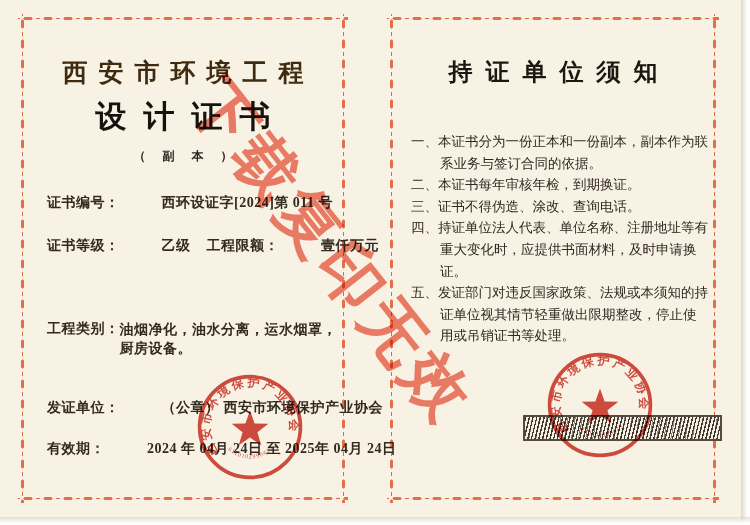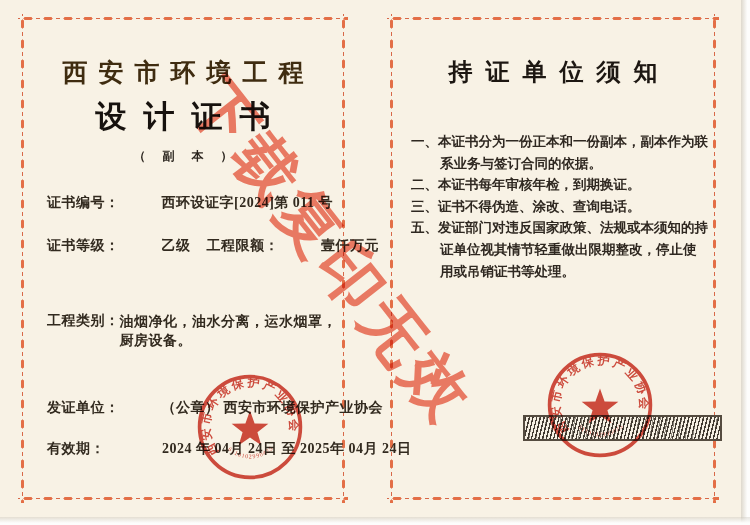--- a/index.html
+++ b/index.html
@@ -52,29 +52,29 @@
   .lp-sub{top:142px;font-size:12px;font-weight:600;letter-spacing:7px;text-indent:7px;color:#2a241d;margin-top:6px;}
   .field{position:absolute;left:47px;display:flex;font-size:14px;font-weight:700;
     letter-spacing:.5px;color:#322a1f;white-space:nowrap;}
   .field .lbl{white-space:nowrap;}
   .field .val{white-space:nowrap;margin-left:42px;}
   .field .pair2{margin-left:16px;display:flex;text-align:right;}
   .field .wrapcol{white-space:normal;line-height:19px;}
   .f-certno{top:194px;}
   .f-grade{top:237px;}
   .f-company{top:280px;}
-  .f-category{top:312px;}
+  .f-category{top:320px;}
   .f-issuer{top:399px;}
-  .f-valid{top:440px;gap:15px;}
+  .f-valid{top:440px;}
 
   
   .rp-title{position:absolute;left:387px;width:332px;top:56px;text-align:center;
     font-size:24px;font-weight:bold;letter-spacing:13px;text-indent:13px;color:#1d1712;}
   .notices{position:absolute;left:411px;top:131px;width:298px;
-    font-size:13.5px;line-height:21.6px;font-weight:700;color:#2f2821;}
+    font-size:13.5px;line-height:21.6px;font-weight:400;color:#2f2821;}
   .notice{text-indent:-29px;padding-left:29px;}
   .phone{position:absolute;left:526px;top:389px;font-size:14.5px;font-weight:600;
     color:#3a332b;white-space:nowrap;}
   .barcode{
     position:absolute;left:523px;top:415px;width:195px;height:22px;
     border:2px solid #554c40;background-color:#f6f0e3;
     background-image:
       repeating-linear-gradient(104deg, rgba(52,45,36,.92) 0 1.4px, rgba(0,0,0,0) 1.4px 3.6px),
       repeating-linear-gradient(100deg, rgba(52,45,36,.55) 0 1px, rgba(0,0,0,0) 1px 7px);
     background-clip:padding-box;
@@ -162,20 +162,23 @@
     <div class="notice">
       <span>一、</span><span>本证书分为一份正本和一份副本，副本作为联系业务与签订合同的依据。</span>
     </div>
     <div class="notice">
       <span>二、</span><span>本证书每年审核年检，到期换证。</span>
     </div>
     <div class="notice">
       <span>三、</span><span>证书不得伪造、涂改、查询电话。</span>
     </div>
     <div class="notice">
+      <span>四、</span><span>持证单位法人代表、单位名称、注册地址等有重大变化时，应提供书面材料，及时申请换证。</span>
+    </div>
+    <div class="notice">
       <span>五、</span><span>发证部门对违反国家政策、法规或本须知的持证单位视其情节轻重做出限期整改，停止使用或吊销证书等处理。</span>
     </div>
   </div>
 
 
   <div class="barcode"></div>
 
   <svg class="stamp stamp-left" viewBox="0 0 120 120" xmlns="http://www.w3.org/2000/svg">
     <circle cx="60" cy="60" r="55" fill="none" stroke="#cc3629" stroke-width="4"></circle>
     <path id="ringL" d="M 30 92 A 44 44 0 1 1 90 92" fill="none"></path>

